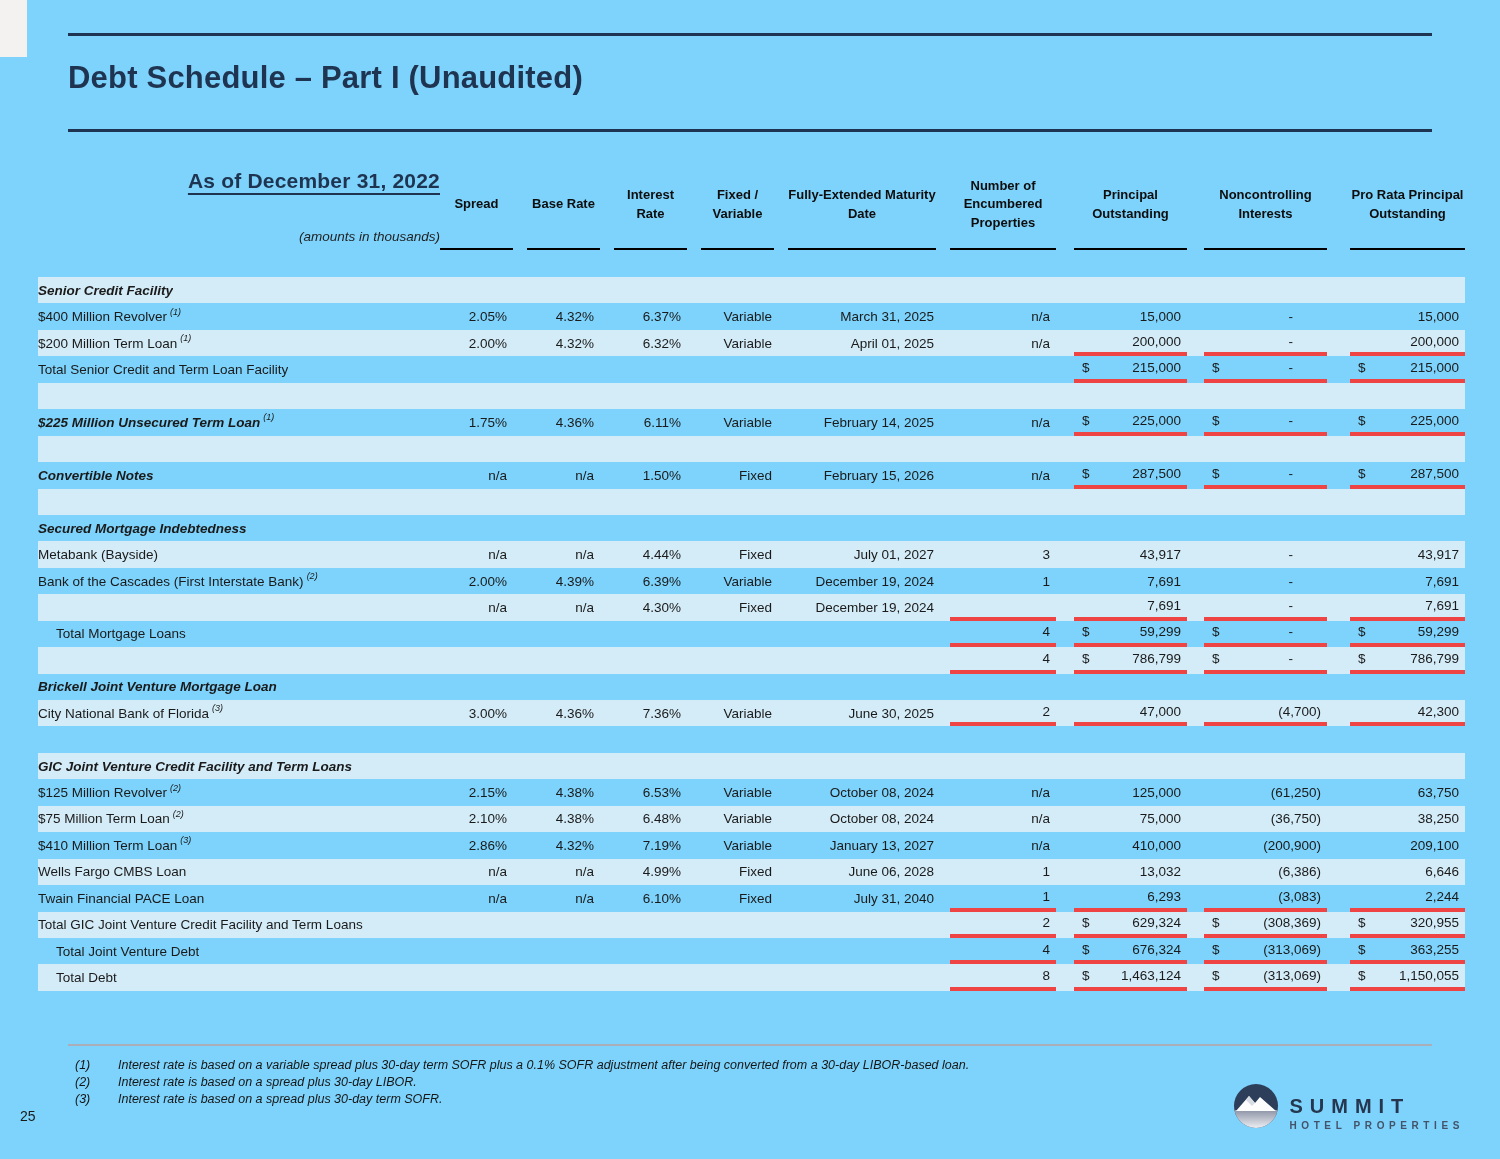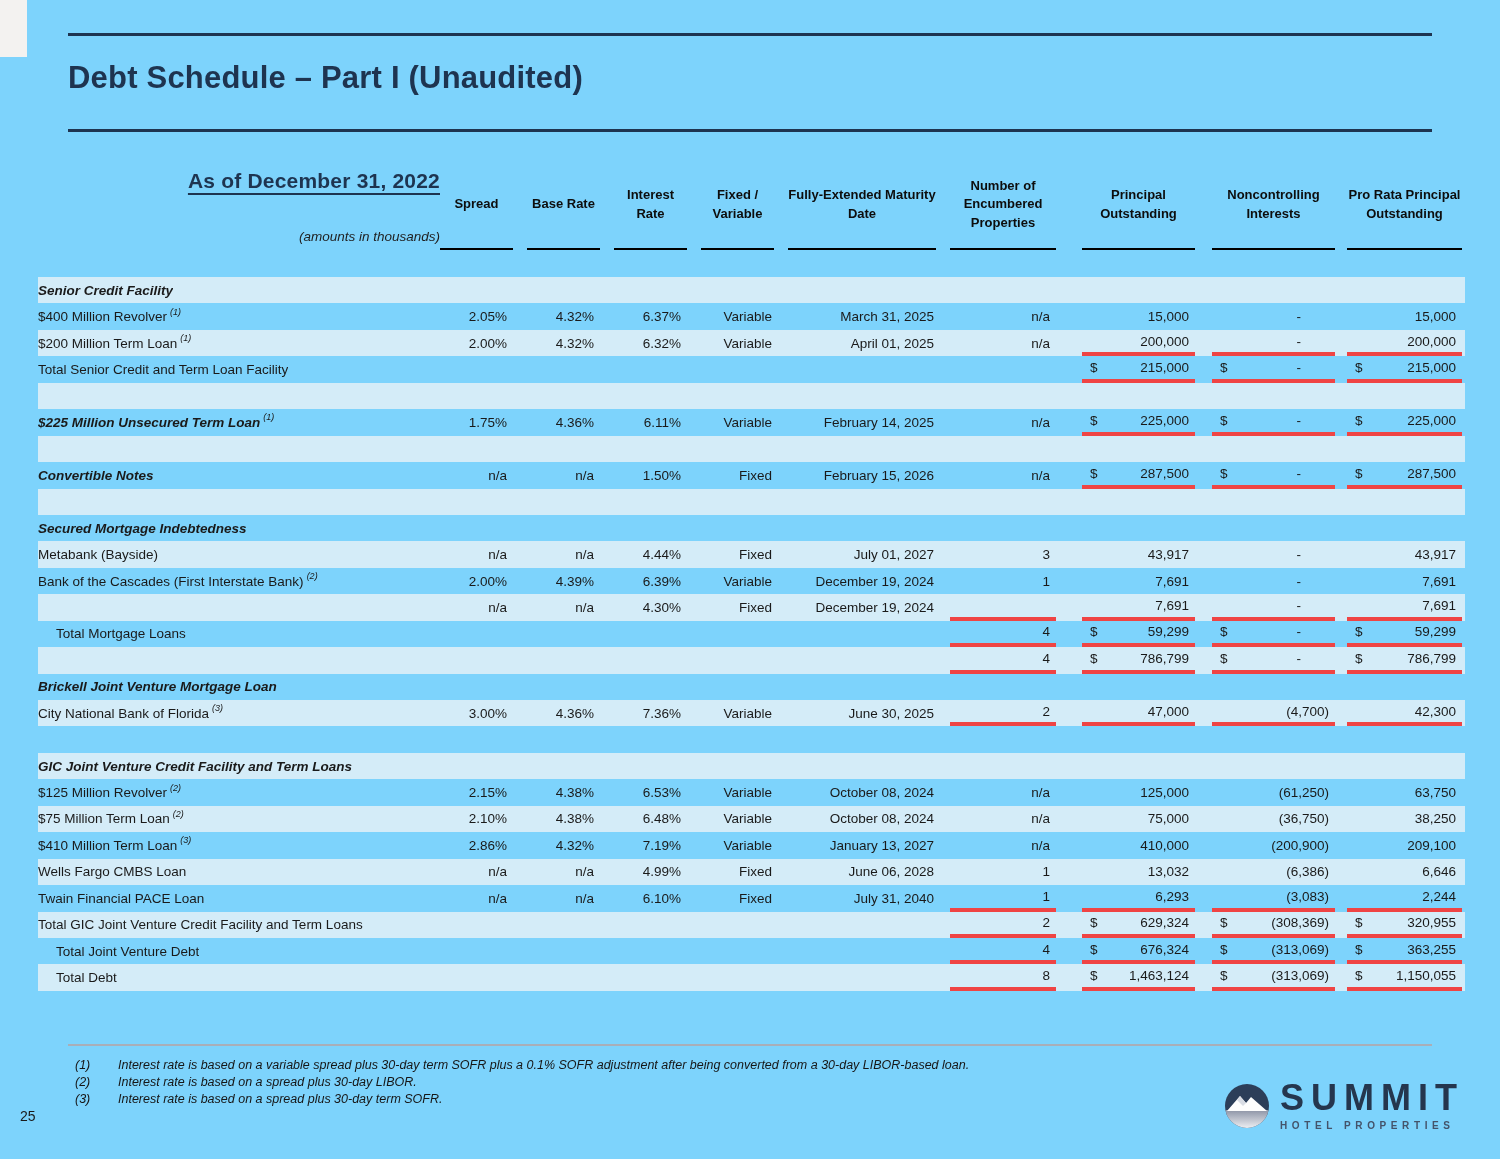--- a/index.html
+++ b/index.html
@@ -15,23 +15,23 @@
   .page-title { position:absolute; left:68px; top:60px; font-size:31px; font-weight:bold; color:var(--navy,#1e3450); letter-spacing:0.2px; }
 
   
   .c-label     { width:402px; }
   .c-spread    { width:73px; }
   .c-base      { width:73px;  margin-left:14px; }
   .c-interest  { width:73px;  margin-left:14px; }
   .c-fixedvar  { width:73px;  margin-left:14px; }
   .c-maturity  { width:148px; margin-left:14px; }
   .c-properties{ width:106px; margin-left:14px; }
-  .c-principal { width:113px; margin-left:26px; }
+  .c-principal { width:113px; margin-left:18px; }
   .c-nci       { width:123px; margin-left:17px; }
-  .c-prorata   { width:115px; margin-left:12px; }
+  .c-prorata   { width:115px; margin-left:23px; }
 
   
   .header-row { position:absolute; left:38px; top:159px; width:1427px; height:118px; display:flex; }
   .hcell { position:relative; flex:none; display:flex; align-items:center; justify-content:center;
            text-align:center; font-weight:bold; font-size:13px; line-height:1.4; color:#0d0d0d;
            padding-bottom:27px; box-sizing:border-box; }
   .hcell::after { content:""; position:absolute; left:0; right:0; bottom:27px; height:2px; background:#000; }
   .hcell-label { position:relative; flex:none; width:402px; display:flex; flex-direction:column;
                  align-items:flex-end; text-align:left; }
   .asof { font-size:21px; font-weight:bold; color:var(--navy,#1e3450); text-decoration:underline;
@@ -60,21 +60,21 @@
   .footnotes { position:absolute; left:75px; top:1057px; }
   .fn-line { display:flex; font-style:italic; font-size:12.5px; line-height:17px; color:#161616; }
   .fn-marker { flex:none; width:43px; }
 
   .page-num { position:absolute; left:20px; top:1108px; font-size:14px; color:#1a1a1a; }
 
   
   .logo { position:absolute; right:36px; top:1080px; display:flex; align-items:center; }
   .logo-mark { flex:none; width:46px; height:46px; }
   .logo-text { margin-left:10px; display:flex; flex-direction:column; }
-  .logo-name { font-size:36px; letter-spacing:7px; color:var(--logo-text,#25364e); font-weight:600; line-height:1; }
+  .logo-name { font-size:20px; letter-spacing:7px; color:var(--logo-text,#25364e); font-weight:600; line-height:1;margin-top:16px; }
   .logo-sub  { font-size:10px; letter-spacing:4.6px; color:var(--logo-sub,#44536a); font-weight:600; margin-top:4px; }
 </style>
 </head>
 <body>
 
 <div class="page">
 
   <div class="corner-mark"></div>
 
   <div class="rule rule-top"></div>

